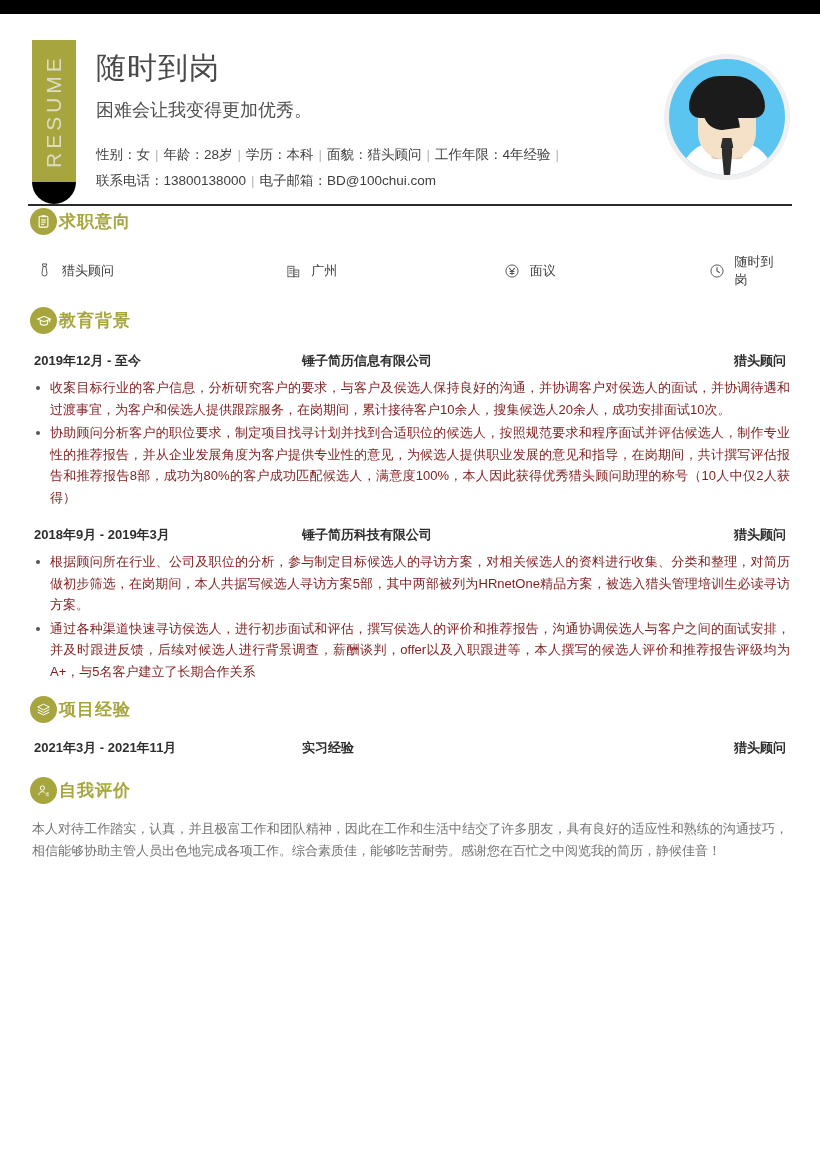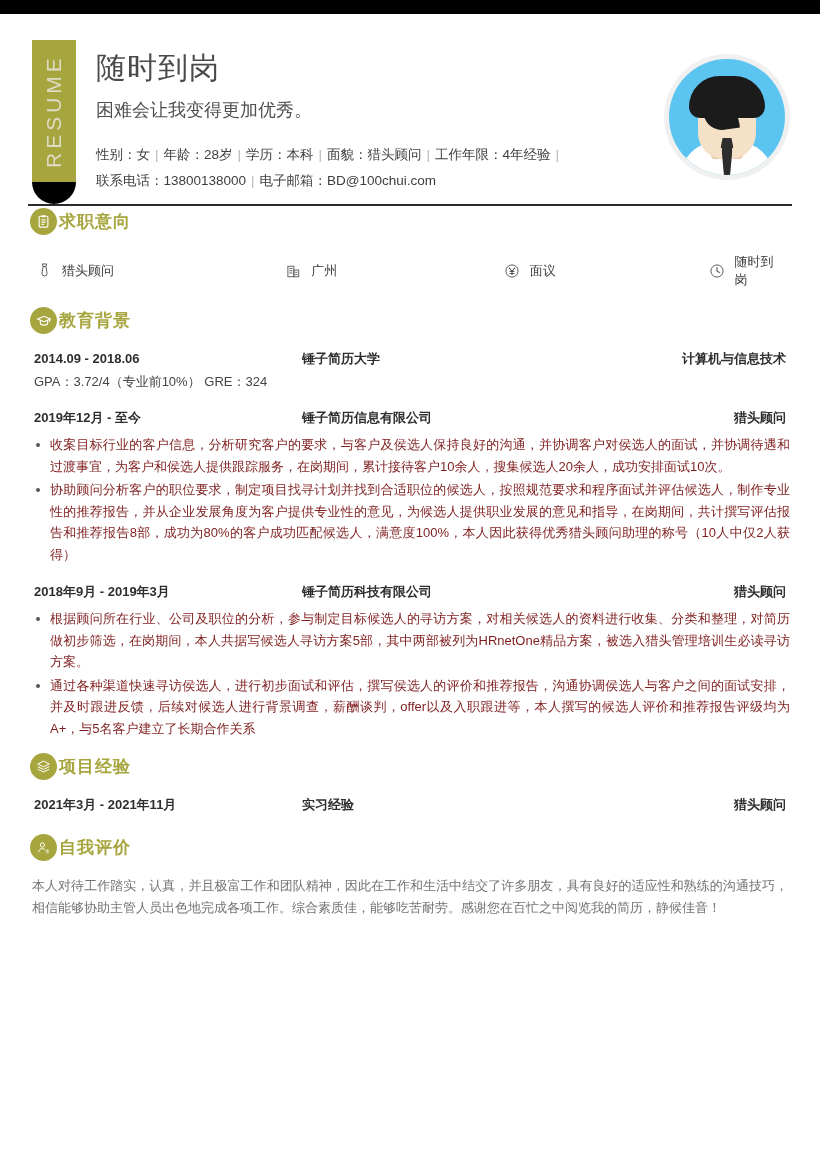--- a/index.html
+++ b/index.html
@@ -262,28 +262,20 @@
     <div class="sec-head">
       <span class="sec-icon">
         <svg width="16" height="16" viewBox="0 0 24 24" fill="none" stroke="#ffffff" stroke-width="1.7">
           <path d="M2.5 9 12 5l9.5 4L12 13z"></path>
           <path d="M6.5 11v4.5c0 1.4 2.5 2.6 5.5 2.6s5.5-1.2 5.5-2.6V11"></path>
           <line x1="20.6" y1="9.4" x2="20.6" y2="13.5"></line>
         </svg>
       </span>
       <span class="sec-title">教育背景</span>
     </div>
-    <div class="entry">
-      <div class="entry-head">
-        <span class="e-date">2014.09 - 2018.06</span>
-        <span class="e-org">锤子简历大学</span>
-        <span class="e-role">计算机与信息技术</span>
-      </div>
-      <div class="sub-line">GPA：3.72/4（专业前10%） GRE：324</div>
-    </div>
   </div>
 
   <div class="section">
 
     <div class="entry">
       <div class="entry-head">
         <span class="e-date">2019年12月 - 至今</span>
         <span class="e-org">锤子简历信息有限公司</span>
         <span class="e-role">猎头顾问</span>
       </div>

